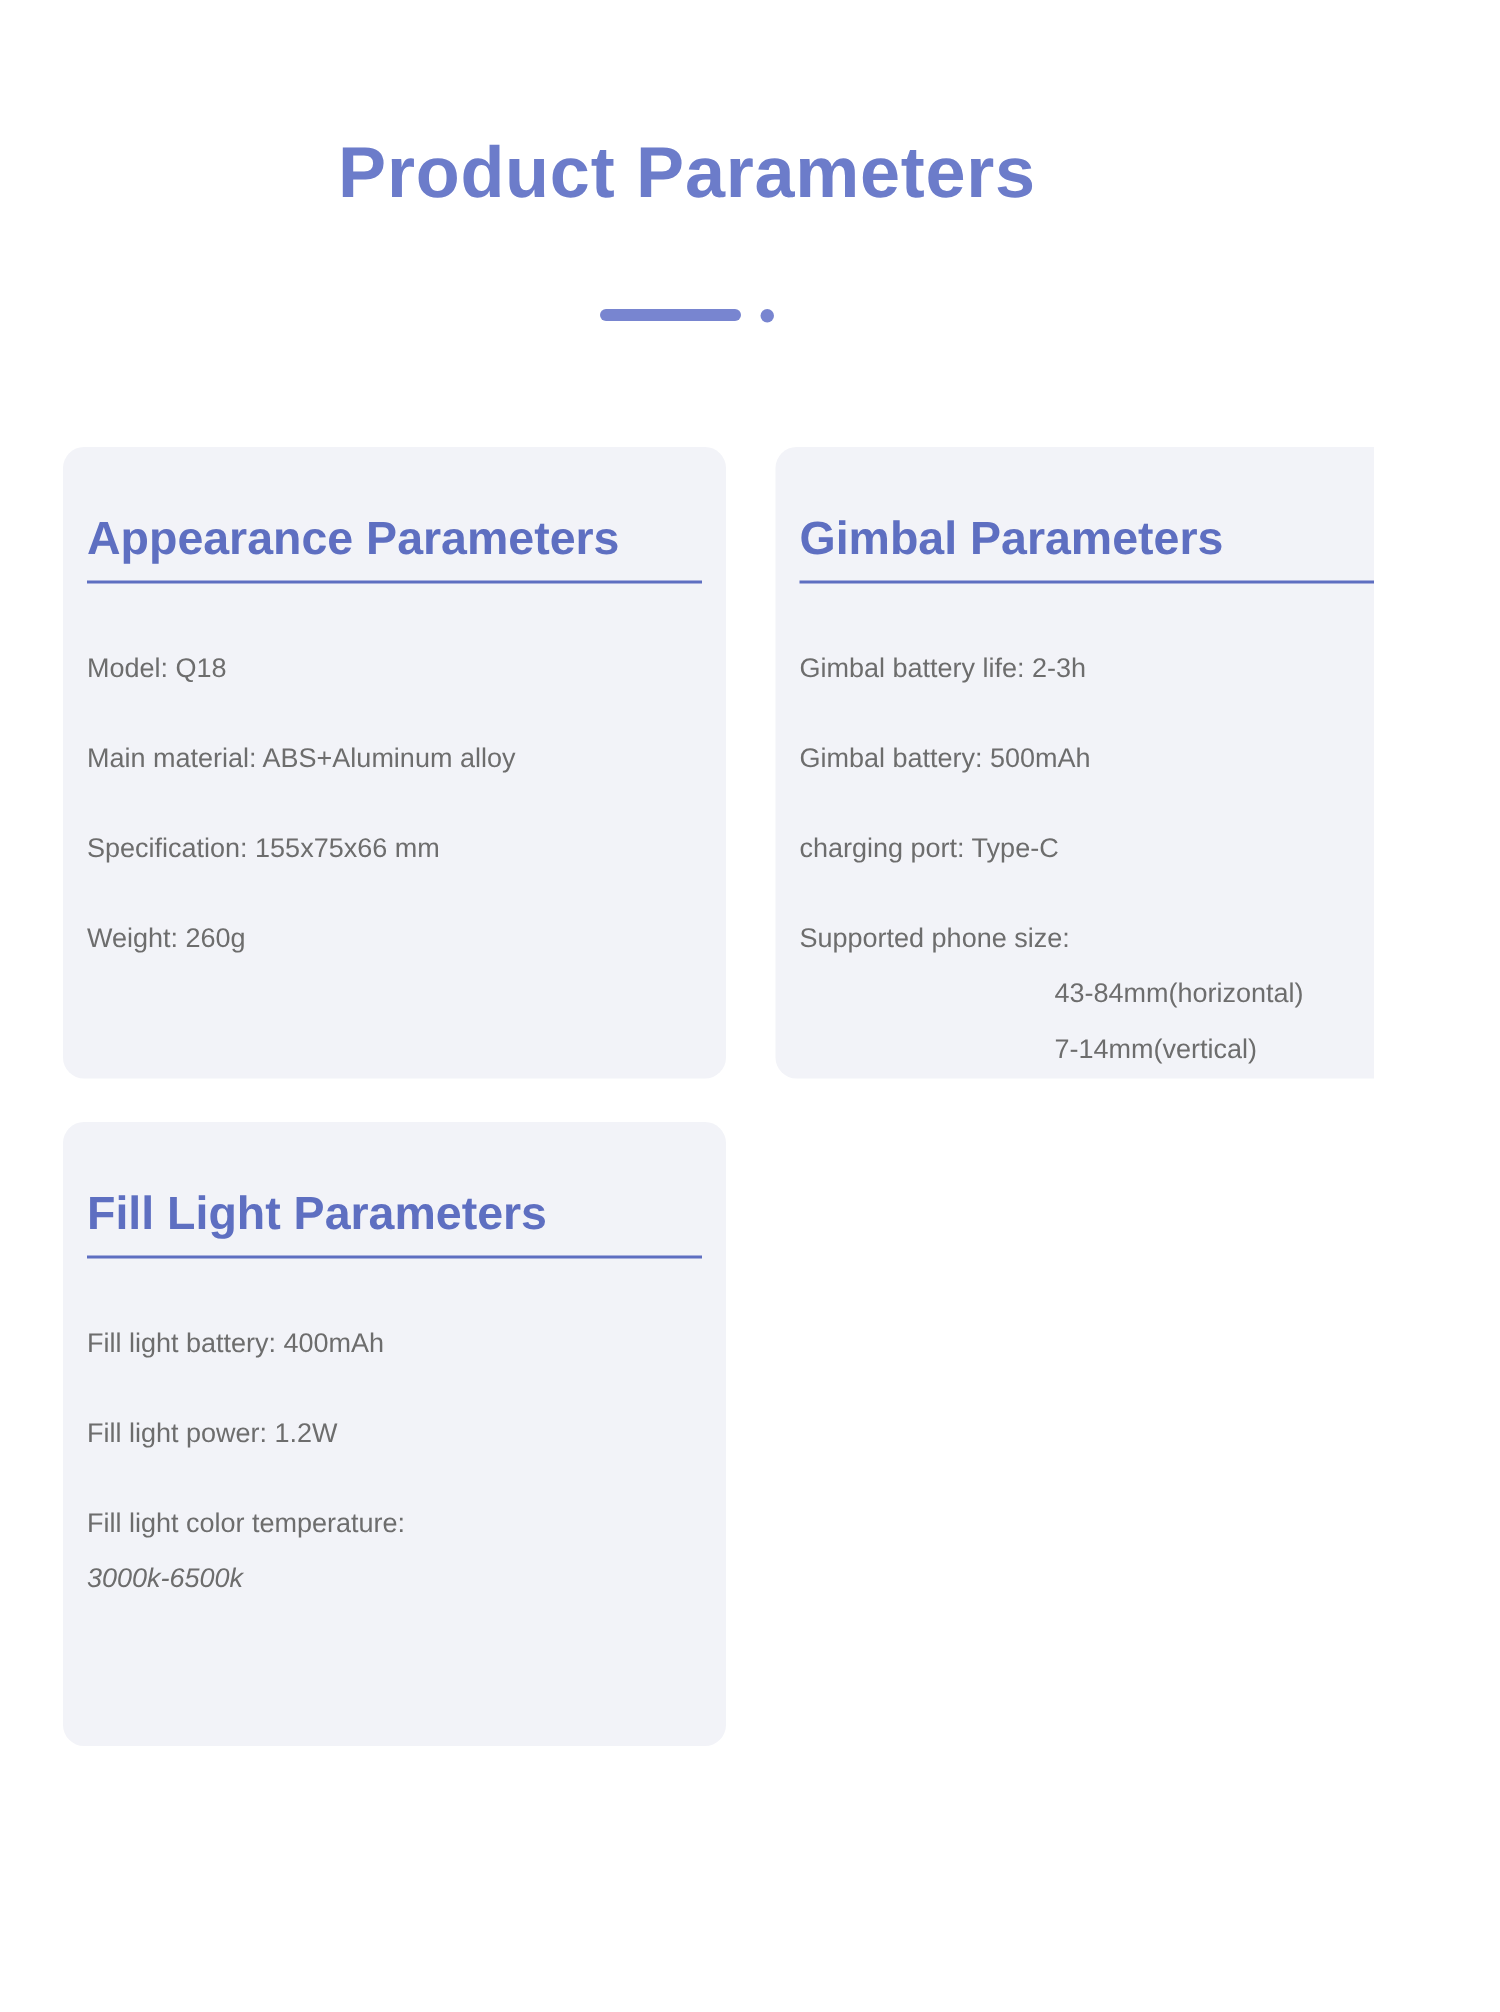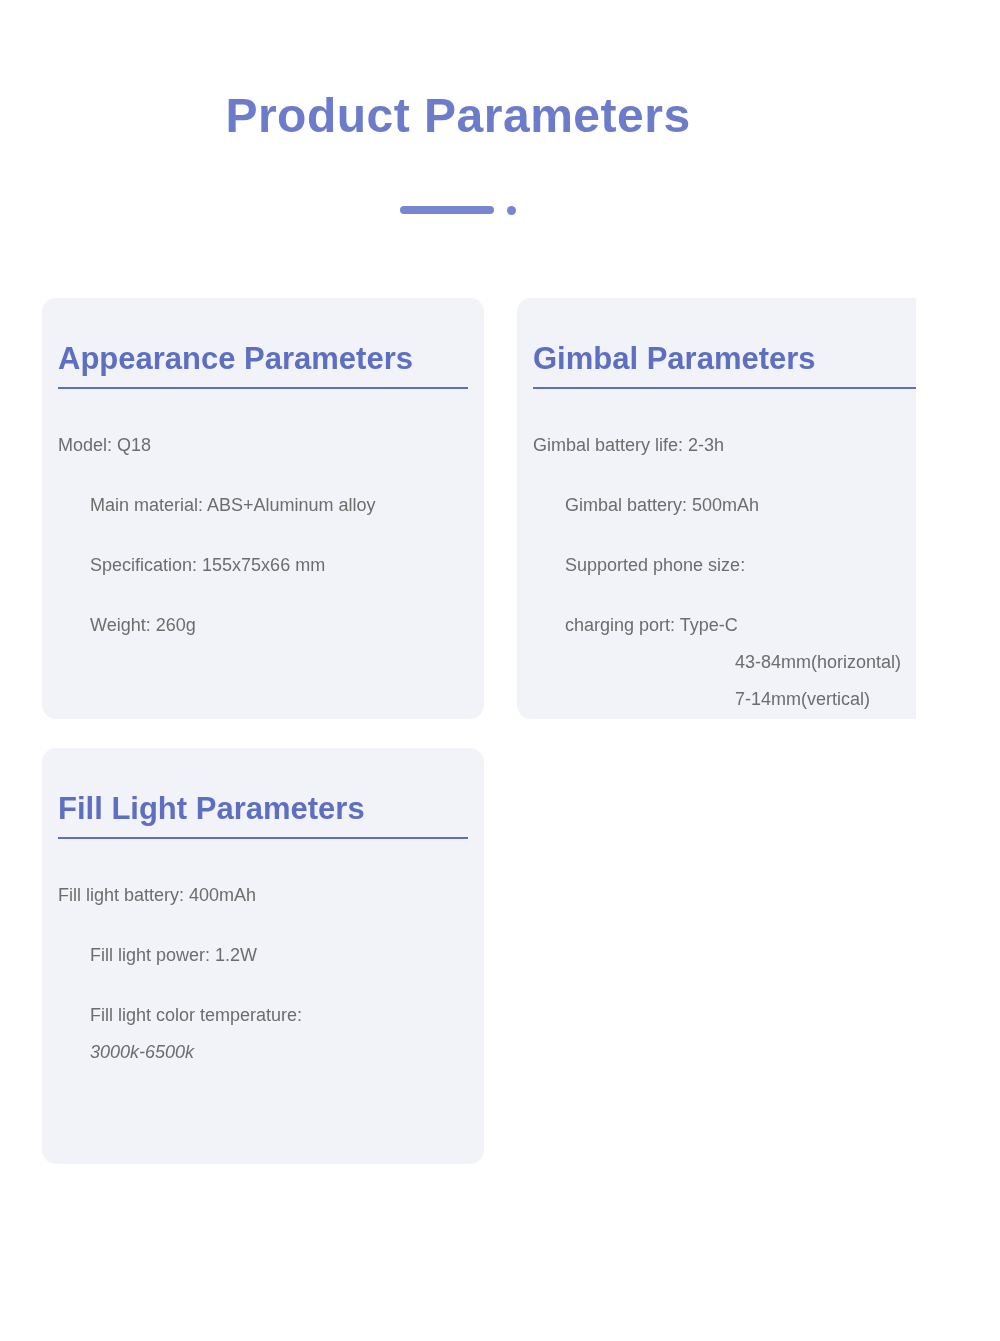--- a/index.html
+++ b/index.html
@@ -65,21 +65,21 @@
     color: var(--accent-heading, #5e6fc1);
     padding-bottom: 11px;
     border-bottom: 2px solid var(--accent-heading, #6b79c6);
   }
   .rows { padding-top: 43px; }
   .line {
     font-size: 18px;
     line-height: 26px;
     color: var(--body-text, #6d6d6d);
   }
-  .line + .line { margin-top: 34px; margin-left: 32px; }
+  .line + .line { margin-top: 34px; }
   .line.cont { margin-top: 11px; }
   .indent-240 { padding-left: 242px; }
   .indent-170 { padding-left: 170px; }
   .align-right { text-align: left; padding-right: 2px; font-style: italic; }
 </style>
 </head>
 <body>
 
 <div class="page">
 
@@ -101,22 +101,22 @@
         <div class="line">Weight: 260g</div>
       </div>
     </section>
 
 
     <section class="card">
       <h2 class="card-heading">Gimbal Parameters</h2>
       <div class="rows">
         <div class="line">Gimbal battery life: 2-3h</div>
         <div class="line">Gimbal battery: 500mAh</div>
+        <div class="line">charging port: Type-C</div>
         <div class="line">Supported phone size:</div>
-        <div class="line">charging port: Type-C</div>
         <div class="line cont indent-170">43-84mm(horizontal)</div>
         <div class="line cont indent-170">7-14mm(vertical)</div>
       </div>
     </section>
 
     <section class="card">
       <h2 class="card-heading">Fill Light Parameters</h2>
       <div class="rows">
         <div class="line">Fill light battery: 400mAh</div>
         <div class="line">Fill light power: 1.2W</div>

